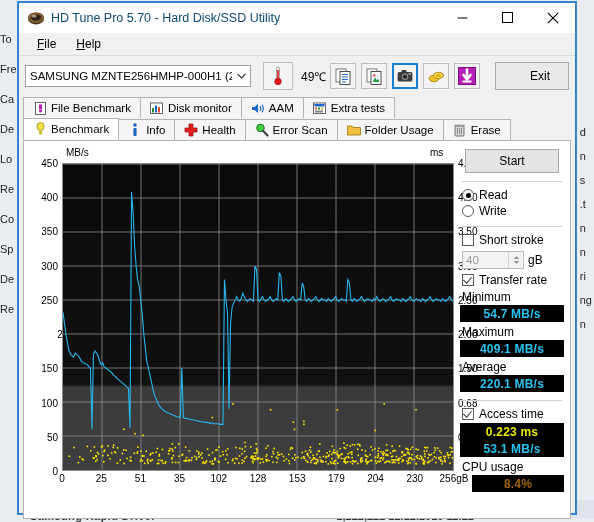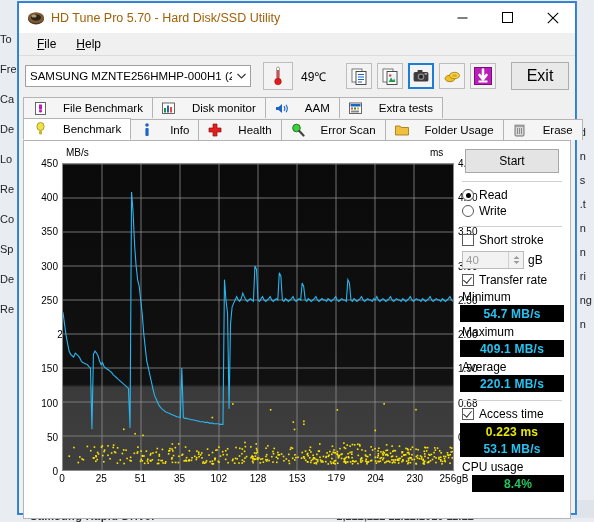--- a/index.html
+++ b/index.html
@@ -21,21 +21,21 @@
 
   
   #window{
     position:absolute;left:18px;top:2px;width:558px;height:512px;
     background:#f0f0f0;border:1px solid #2f7fd0;box-sizing:border-box;
     box-shadow:0 0 0 1px #3a88d8;
   }
   
   #titlebar{height:30px;background:#ffffff;display:flex;align-items:center;position:relative;}
   #title-icon{width:18px;height:16px;margin-left:8px;margin-right:6px;position:relative;}
-  #title-text{font-size:12.5px;color:#a16207;}
+  #title-text{font-size:12.5px;color:#0c4a6e;}
   .wbtn{width:45px;height:29px;display:flex;align-items:center;justify-content:center;font-size:13px;color:#000;}
   #win-controls{position:absolute;right:0;top:0;display:flex;}
 
   
   #menubar{height:22px;background:#f0f0f0;display:flex;align-items:center;padding-left:8px;border-bottom:1px solid #dcdcdc;}
   .menu-item{padding:2px 10px;font-size:12px;}
   .menu-item u{text-decoration:underline;}
 
   
   #toolbar{height:40px;background:#f0f0f0;display:flex;align-items:center;padding:0 6px;}
@@ -44,27 +44,27 @@
     display:flex;align-items:center;font-size:11.5px;box-sizing:border-box;
     padding-left:4px;overflow:hidden;white-space:nowrap;position:relative;
   }
   #drive-combo .combo-text{flex:1;overflow:hidden;text-overflow:clip;white-space:nowrap;}
   #drive-combo .arrow{width:18px;text-align:center;font-size:9px;color:#333;}
   #temp-box{width:28px;height:26px;border:1px solid #bdbdbd;background:#f3f3f3;margin-left:12px;display:flex;align-items:center;justify-content:center;}
   #temp-text{margin-left:8px;font-size:12px;font-weight:normal;text-align:center;}
   #tool-icons{margin-left:auto;display:flex;align-items:center;gap:5px;}
   .tbtn{width:26px;height:26px;border:1px solid #bdbdbd;background:#f3f3f3;display:flex;align-items:center;justify-content:center;box-sizing:border-box;}
   .tbtn.focused{border:2px solid #1a7fd4;}
-  #exit-btn{margin-left:10px;width:56px;height:26px;border:1px solid #adadad;background:#e9e9e9;display:flex;align-items:center;justify-content:center;font-size:16px;}
+  #exit-btn{margin-left:10px;width:56px;height:26px;border:1px solid #adadad;background:#e9e9e9;display:flex;align-items:center;justify-content:center;font-size:12px;padding-left:16px;}
 
   
   #tabs-wrap{padding:0 4px;background:#f0f0f0;}
   .tabrow{display:flex;height:22px;align-items:flex-end;}
   .tab{
-    height:21px;display:flex;align-items:center;gap:16px;padding:6px 9px;
+    height:21px;display:flex;align-items:center;gap:4px;padding:6px 9px;
     border:1px solid #b4b4b4;border-bottom:none;background:#f5f5f5;font-size:11.5px;
     box-sizing:border-box;margin-right:-1px;white-space:nowrap;
   }
   .tab.active{background:#fff;height:22px;border-bottom:1px solid #fff;position:relative;z-index:3;}
   .tabrow2{border-bottom:1px solid #b4b4b4;}
   .tab-ico{width:14px;height:14px;display:flex;align-items:center;justify-content:center;}
 
   
   #content{position:relative;height:378px;background:#fff;margin:0 4px;border:1px solid #b4b4b4;border-top:none;box-sizing:border-box;}
 
@@ -86,21 +86,21 @@
   .radio.on::after{content:"";position:absolute;left:2.5px;top:2.5px;width:5px;height:5px;border-radius:50%;background:#000;}
   .cbox{width:12px;height:12px;border:1px solid #5a5a5a;background:#fff;position:relative;box-sizing:border-box;flex:none;}
   .cbox.on::after{content:"";position:absolute;left:2px;top:0px;width:4px;height:7px;border:solid #333;border-width:0 1.6px 1.6px 0;transform:rotate(40deg);}
   #spin-row{display:flex;align-items:center;gap:4px;margin:4px 0 4px 2px;}
   #spin{width:62px;height:18px;border:1px solid #bcbcbc;background:#f2f2f2;display:flex;align-items:center;box-sizing:border-box;}
   #spin .val{flex:1;padding-left:3px;font-size:11.5px;color:#9a9a9a;}
   #spin .btns{width:14px;height:16px;border-left:1px solid #cfcfcf;display:flex;flex-direction:column;align-items:center;justify-content:center;color:#9a9a9a;font-size:7px;line-height:7px;}
   .stat-label{font-size:12px;margin:3px 0 1px 2px;}
   .stat-val{height:17px;background:#000;color:#26c3f0;font-weight:bold;font-size:12px;display:flex;align-items:center;justify-content:center;letter-spacing:.2px;}
   .stat-val.yellow{color:#e8e800;}
-  .stat-val.white{color:#22c55e;margin-left:12px;}
+  .stat-val.white{color:#a16207;margin-left:12px;}
 </style>
 </head>
 <body>
 
 <div id="desktop">
   <div id="bg-text-left">To<br>Fre<br>Ca<br>De<br>Lo<br>Re<br>Co<br>Sp<br>De<br>Re</div>
   <div id="bg-text-right">d<br>n<br>s<br>.t<br>n<br>n<br>ri<br>ng<br>n</div>
   <div id="bg-bottom">Samsung Rapid Driver</div>
   <div id="bg-bottom2">1,222,222  12.12.2016 11:22</div>
   <div id="bg-tabs">
@@ -348,21 +348,21 @@
           <div class="ylab2" style="top: 16px; left: 426px;">4.50</div>
         </div>
       <div id="xticks">
           <div class="xlab" style="left: 30px;">0</div>
           <div class="xlab" style="left: 69.2px;">25</div>
           <div class="xlab" style="left: 108.4px;">51</div>
           <div class="xlab" style="left: 147.6px;">35</div>
           <div class="xlab" style="left: 186.8px;">102</div>
           <div class="xlab" style="left: 226px;">128</div>
           <div class="xlab" style="left: 265.2px;">153</div>
-          <div class="xlab" style="left: 304.4px; font-family: Liberation Mono, monospace;">179</div>
+          <div class="xlab" style="left: 304.4px;">179</div>
           <div class="xlab" style="left: 343.6px;">204</div>
           <div class="xlab" style="left: 382.8px;">230</div>
           <div class="xlab" style="left: 422px;">256gB</div>
         </div>
 
       <div id="plot">
         <svg id="plot-svg" viewBox="0 0 392 308" preserveAspectRatio="none">
           <defs>
             <linearGradient id="bgGrad" x1="0" y1="0" x2="0" y2="1">
               <stop offset="0%" stop-color="#0a0a0a"></stop>

